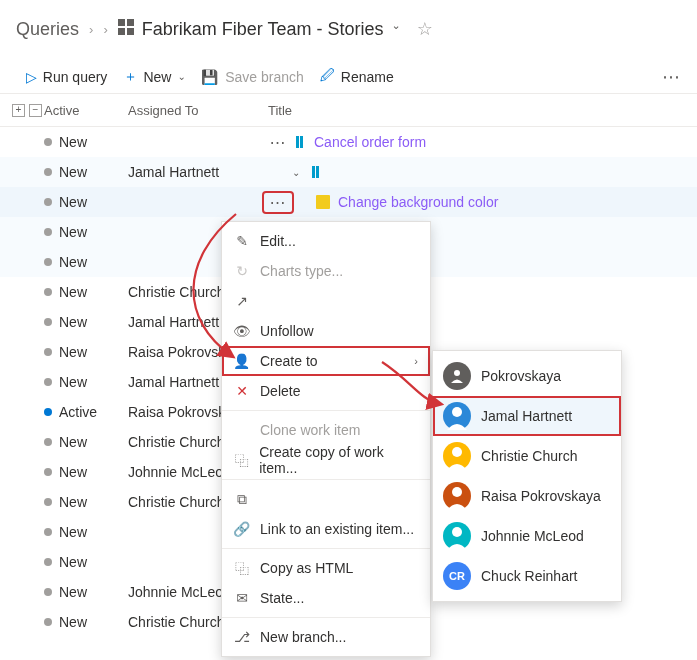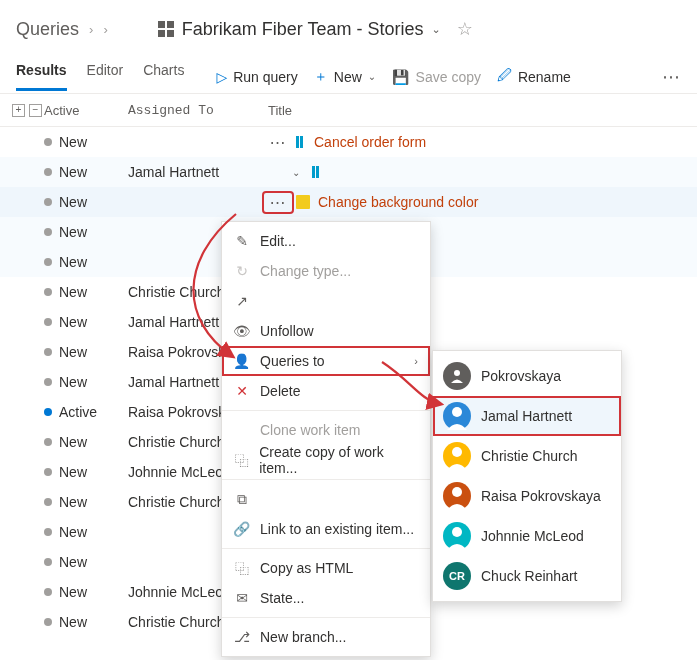--- a/index.html
+++ b/index.html
@@ -15,21 +15,21 @@
   }
   .breadcrumb {
     display: flex;
     align-items: center;
     padding: 18px 16px 12px;
     gap: 10px;
     font-size: 18px;
     color: #605e5c;
   }
   .breadcrumb .chev { color: #a19f9d; font-size: 13px; }
-  .breadcrumb .current { color: #323130; display: flex; align-items: center; gap: 8px; margin-left: 40px; }
+  .breadcrumb .current { color: #323130; display: flex; gap: 8px; }
   .breadcrumb .ico-board {
     display:inline-flex; width:16px; height:16px;
   }
   .star { color: #a19f9d; font-size: 18px; margin-left: 6px; }
 
   .toolbar {
     display:flex; align-items:center; gap:22px;
     padding: 8px 16px 0;
     border-bottom: 1px solid #edebe9;
     height: 42px;
@@ -46,49 +46,49 @@
 
   .grid-header {
     display:flex; align-items:center;
     border-bottom: 1px solid #edebe9;
     font-size: 13px; color:#605e5c;
     height: 33px;
   }
   .col-expcol { width: 44px; display:flex; gap:4px; padding-left:12px;}
   .sqbtn { width:13px;height:13px;border:1px solid #a19f9d;display:flex;align-items:center;justify-content:center;font-size:10px;line-height:1;}
   .col-state{ width: 84px; }
-  .col-assigned{ width: 136px; font-family: Liberation Mono, monospace; }
+  .col-assigned{ width: 136px; }
   .col-title{ flex:1; padding-left: 4px;}
 
   .rows { }
   .row {
     display:flex; align-items:center;
     height: 30px;
     font-size: 14px;
     border-bottom: 0;
   }
   .row .pad { width:44px; }
   .row .state { width:84px; display:flex; align-items:center; gap:7px;}
   .row .dot { width:8px; height:8px; border-radius:50%; background:#a19f9d; }
   .row .dot.active { background:#0078d4;}
   .row .assigned { width:136px; white-space:nowrap; overflow:hidden; }
   .row .titlecell { flex:1; display:flex; align-items:center; gap:8px; }
-  .row .titlecell.indent1 { padding-left: 4px; text-align: right; }
+  .row .titlecell.indent1 { padding-left: 24px; text-align: right; }
   .row.sel { background:#eff6fc; }
   .row.sel-range { background:#f7fbfe; }
   .row .rowmore {
     width:28px; display:flex;justify-content:center;color:#605e5c;font-size:16px; letter-spacing:1px; cursor:pointer; visibility:hidden;
   }
   .row.show-more .rowmore { visibility:visible; }
   .row .chev-exp { color:#605e5c; font-size:10px; }
 
   .ico-story { display:inline-flex; width:14px;height:14px; }
   .ico-story svg rect{ fill:#009ccc;}
   .ico-task { display:inline-flex; width:14px;height:14px; background:#f2cb1d; border-radius:1px;}
-  .title-link { color:#c2410c; cursor:pointer; }
+  .title-link { color:#8b5cf6; cursor:pointer; }
   .title-text { color:#323130; }
 
   
   .menu {
     position:absolute; left:221px; top:221px;
     width:210px; background:#fff;
     box-shadow: 0 4px 12px rgba(0,0,0,.18);
     border:1px solid #e1dfdd;
     font-size:14px;
     padding: 4px 0;
@@ -121,21 +121,21 @@
   .avatar {
     width:28px; height:28px; border-radius:50%;
     display:flex; align-items:center; justify-content:center;
     font-size:11px; font-weight:600; color:#fff;
   }
   .av-un { background:#605e5c; }
   .av-jh { background:#2b88d8; }
   .av-cc { background:#ffb900; color:#323130;}
   .av-rp { background:#ca5010; }
   .av-jm { background:#00b7c3; }
-  .av-cr { background:#0f766e; }
+  .av-cr { background:#3b82f6; }
   .av-un svg{width:16px;height:16px;}
 
   
   .arrow-svg { position:absolute; left:0; top:0; width:697px; height:660px; pointer-events:none;}
 
   
   .rowmore.hl { outline:2px solid #d13438; padding:0 2px; border-radius:2px;}
 </style>
 </head>
 <body>
@@ -153,38 +153,33 @@
           <rect x="9" y="9" width="7" height="7" fill="#605e5c"></rect>
         </svg>
     </span>
     <span>Fabrikam Fiber Team - Stories</span>
     <span style="font-size:11px;color:#605e5c">⌄</span>
   </span>
   <span class="star">☆</span>
 </div>
 
 <div class="toolbar">
-  <div class="tabs">
-    <div class="tab active">Results</div>
-    <div class="tab">Editor</div>
-    <div class="tab">Charts</div>
-  </div>
   <div class="actions">
     <div class="action">
       <span class="ico">▷</span>
       <span>Run query</span>
     </div>
     <div class="action">
       <span class="ico">＋</span>
       <span>New</span>
       <span style="font-size:10px;color:#605e5c">⌄</span>
     </div>
     <div class="action disabled">
       <span class="ico">💾</span>
-      <span>Save copy</span>
+      <span>Save branch</span>
     </div>
     <div class="action">
       <span class="ico">🖉</span>
       <span>Rename</span>
     </div>
   </div>
   <div class="more-dots">⋯</div>
 </div>
 
 <div class="grid-header">
@@ -417,32 +412,32 @@
     </div>
   </div>
 
 <div class="menu">
   <div class="item">
       <span class="mi">✎</span>
       <span>Edit...</span>
     </div>
   <div class="item disabled">
       <span class="mi">↻</span>
-      <span>Change type...</span>
+      <span>Charts type...</span>
     </div>
   <div class="item">
       <span class="mi">↗</span>
     </div>
   <div class="item">
       <span class="mi">👁</span>
       <span>Unfollow</span>
     </div>
   <div class="item hl">
       <span class="mi">👤</span>
-      <span>Queries to</span>
+      <span>Create to</span>
       <span class="arrow">›</span>
     </div>
   <div class="item">
       <span class="mi" style="color:#d13438">✕</span>
       <span>Delete</span>
     </div>
   <div class="sep"></div>
   <div class="item disabled">
       <span class="mi"></span>
       <span>Clone work item</span>

